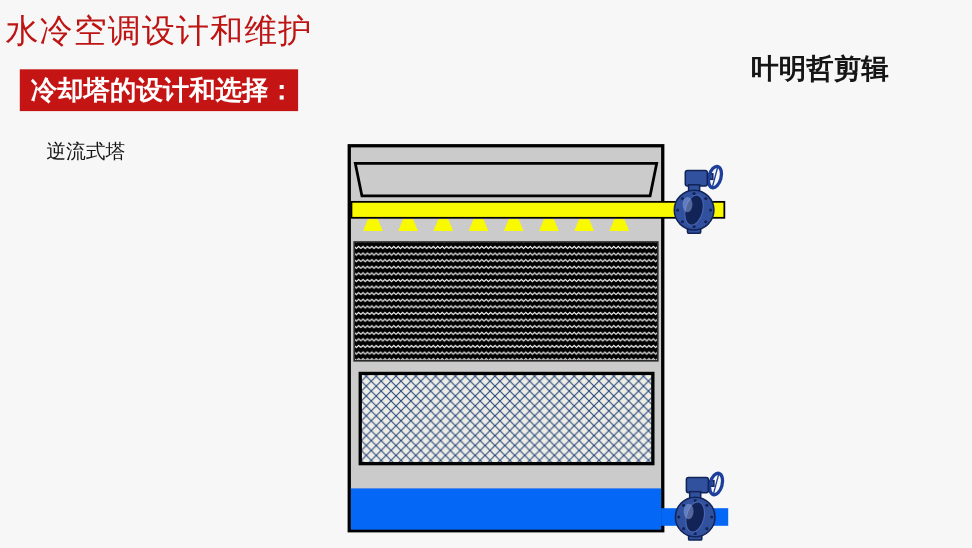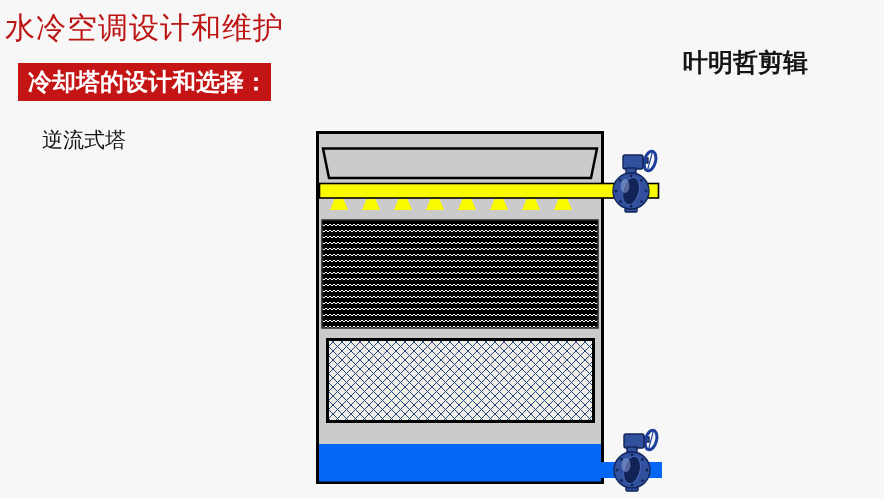--- a/index.html
+++ b/index.html
@@ -23,21 +23,21 @@
   .banner{
     position:absolute;left:18px;top:63px;width:253px;height:38px;box-sizing:border-box;
     background:var(--banner-red);color:var(--banner-text);
     font-size:24px;font-weight:bold;line-height:38px;padding-left:10px;white-space:nowrap;
   }
   .credit{
     position:absolute;left:683px;top:46px;font-size:25px;font-weight:bold;
     color:var(--text-black);white-space:nowrap;
   }
   .diagram-label{
-    position:absolute;left:42px;top:126px;font-size:21px;color:var(--text-black);white-space:nowrap;
+    position:absolute;left:42px;top:126px;font-size:18px;color:var(--text-black);white-space:nowrap;
   }
   
   .tower-shell{fill:var(--tower-gray);stroke:var(--outline);stroke-width:3;}
   .louver{fill:var(--tower-gray);stroke:var(--outline);stroke-width:2.5;}
   .fill-frame{fill:url(#zigzag);stroke:#2a2a2a;stroke-width:1.5;}
   .lattice-frame{fill:url(#lattice);stroke:var(--outline);stroke-width:3;}
   .basin{fill:var(--water-blue);}
   .pipe-yellow{fill:var(--pipe-yellow);stroke:var(--outline);stroke-width:1.6;}
   .pipe-blue{fill:var(--water-blue);}
   .nozzle{fill:var(--pipe-yellow);}

